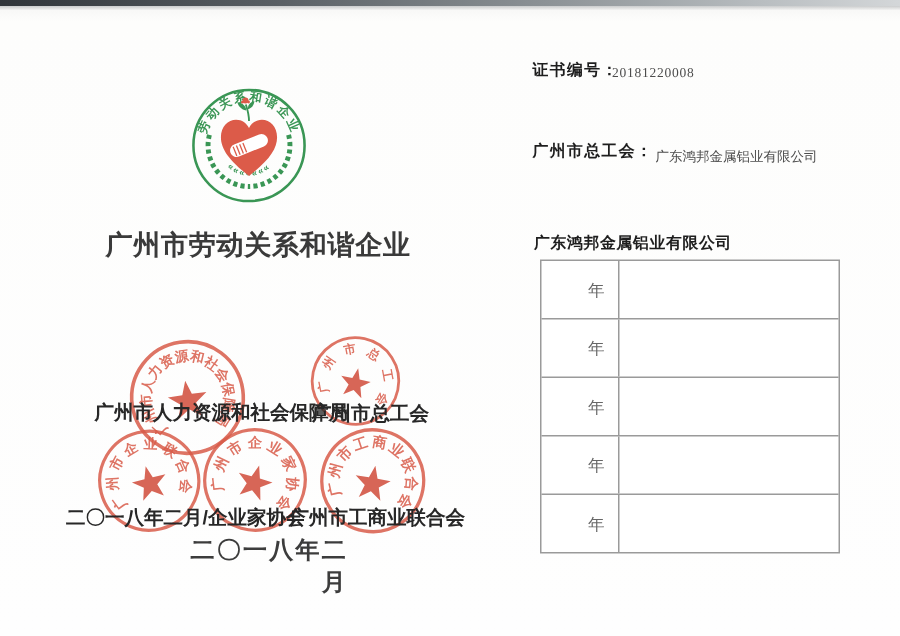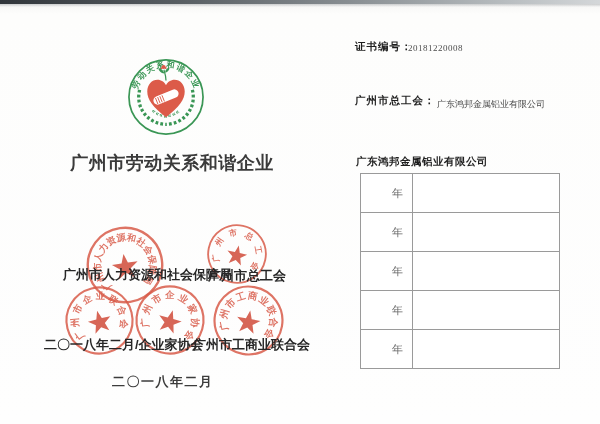--- a/index.html
+++ b/index.html
@@ -18,22 +18,22 @@
     background:linear-gradient(to bottom,rgba(120,125,130,.35),rgba(120,125,130,0));
   }
   .abs{position:absolute;}
   .emblem{left:127px;top:58px;width:78px;height:78px;}
   .title1{left:32px;top:151px;width:280px;text-align:center;
     font-size:18px;font-weight:bold;letter-spacing:.5px;color:#3a3a3a;}
   .title2{left:32px;top:181px;width:280px;text-align:center;
     font-size:18px;font-weight:bold;letter-spacing:1px;color:#3a3a3a;}
   .seal{position:absolute;opacity:.84;}
   .seal-label{position:absolute;font-size:13px;font-weight:bold;color:#272727;white-space:nowrap;}
-  .issue-date{left:112px;top:357px;width:120px;text-align:left;
-    font-size:13px;font-weight:bold;letter-spacing:1.5px;color:#3c3c3c;margin-top:16px;}
+  .issue-date{left:112px;top:357px;width:120px;text-align:right;
+    font-size:16px;font-weight:bold;letter-spacing:1.5px;color:#3c3c3c;}
   .rlabel{font-size:10.5px;font-weight:bold;letter-spacing:1px;color:#1e1e1e;white-space:nowrap;}
   .rvalue{font-family:Liberation Serif, serif;color:#4c4c4c;white-space:nowrap;}
   .certno-label{left:355px;top:40px;}
   .certno-value{left:408px;top:43px;font-size:9px;letter-spacing:.5px;}
   .holder-label{left:355px;top:94px;}
   .holder-value{left:437px;top:98px;font-size:9px;}
   .vtitle{left:356px;top:155px;font-size:10.5px;font-weight:bold;letter-spacing:.5px;color:#1e1e1e;}
   .vtable{left:360px;top:173px;width:198px;border:1px solid #9a9a9a;background:#fff;}
   .vrow{display:grid;grid-template-columns:52px 1fr;height:38px;border-top:1px solid #9a9a9a;}
   .vrow:first-child{border-top:none;}

